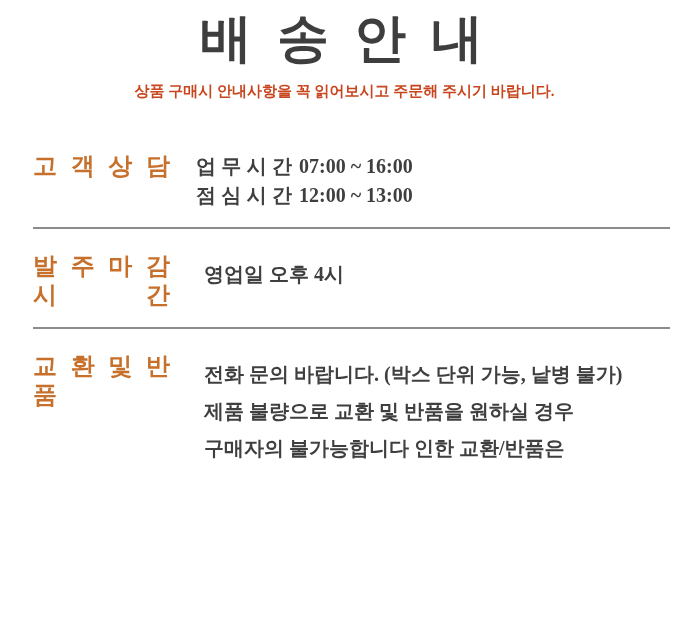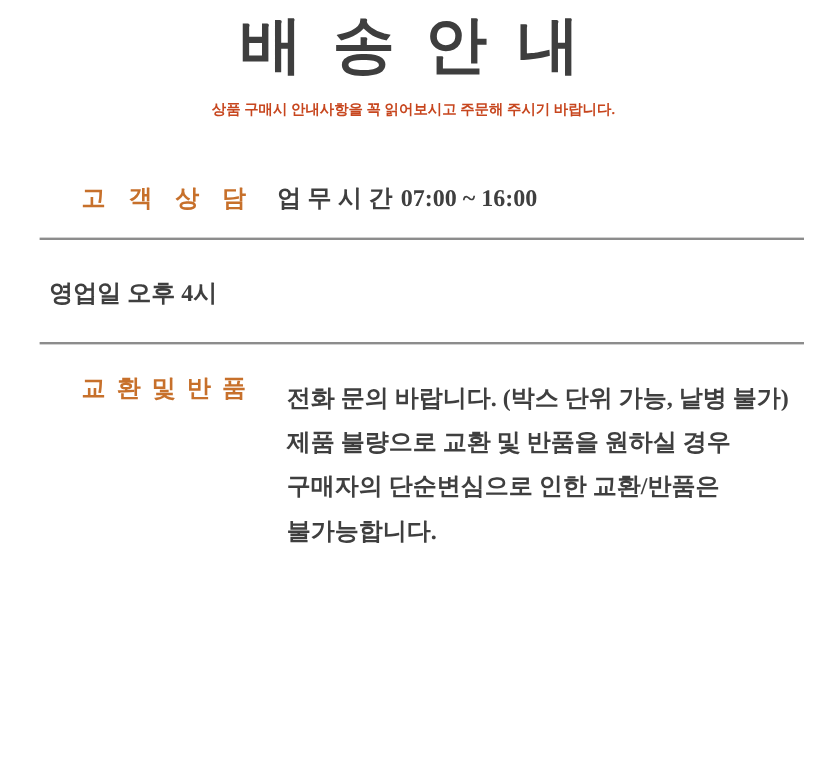--- a/index.html
+++ b/index.html
@@ -22,42 +22,41 @@
     text-align: center;
     font-size: 52px;
     line-height: 62px;
     letter-spacing: 6px;
     font-weight: 700;
     color: var(--color-title, #3e3e3e);
   }
   .subtitle {
     margin: 12px 0 0 0;
     text-align: center;
-    font-size: 12px;
+    font-size: 15px;
     line-height: 18px;
     font-weight: 700;
     color: var(--color-subtitle, #c7461e);
   }
   .content {
     margin: 52px 19px 0 33px;
   }
   .info-section {
     display: flex;
     align-items: flex-start;
   }
   .section-label {
     flex-shrink: 0;
     width: 137px;
     margin-right: 26px;
-    font-size: 20px;
+    font-size: 24px;
     line-height: 29px;
     color: var(--color-section-label, #c7702b);
     text-align: justify;
     text-align-last: justify;
-    margin-left: 35px;
   }
   .section-body {
     font-size: 20px;
     line-height: 29px;
     color: var(--color-body, #3f3f3f);
   }
   .kv-row {
     white-space: nowrap;
   }
   .kv-row.gap-above {
@@ -89,37 +88,41 @@
   <p class="subtitle">상품 구매시 안내사항을 꼭 읽어보시고 주문해 주시기 바랍니다.</p>
 
   <div class="content">
 
     <section class="info-section">
       <div class="section-label">고 객 상 담</div>
       <div class="section-body">
         <div class="kv-row gap-above">
           <span class="kv-key">업 무 시 간</span><span class="kv-value">07:00 ~ 16:00</span>
         </div>
+        <div class="kv-row">
+          <span class="kv-key">점 심 시 간</span><span class="kv-value">12:00 ~ 13:00</span>
+        </div>
       </div>
     </section>
 
     <hr class="divider">
 
     <section class="info-section">
+      <div class="section-label">발 주 마 감 시 간</div>
       <div class="section-body">
         <p class="body-line">영업일 오후 4시</p>
       </div>
     </section>
 
     <hr class="divider">
 
     <section class="info-section">
       <div class="section-label">교 환 및 반 품</div>
       <div class="section-body">
         <p class="body-line">전화 문의 바랍니다. (박스 단위 가능, 낱병 불가)</p>
         <p class="body-line">제품 불량으로 교환 및 반품을 원하실 경우</p>
-        <p class="body-line">구매자의 단순변심으로 인한 교환/반품은</p>
+        <p class="body-line">구매자의 불가능합니다 인한 교환/반품은</p>
         <p class="body-line">불가능합니다.</p>
       </div>
     </section>
 
   </div>
 </div>
 
 </body></html>

